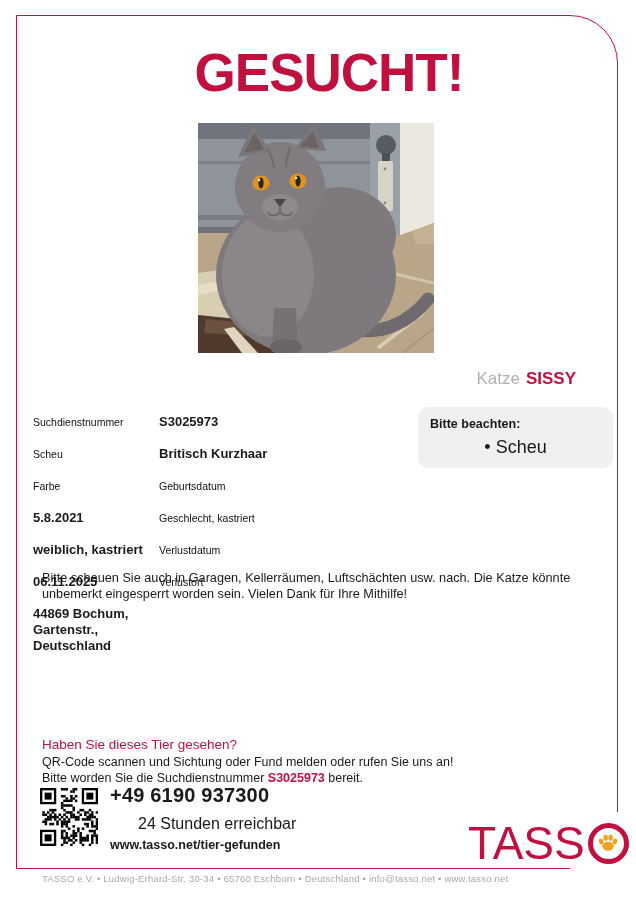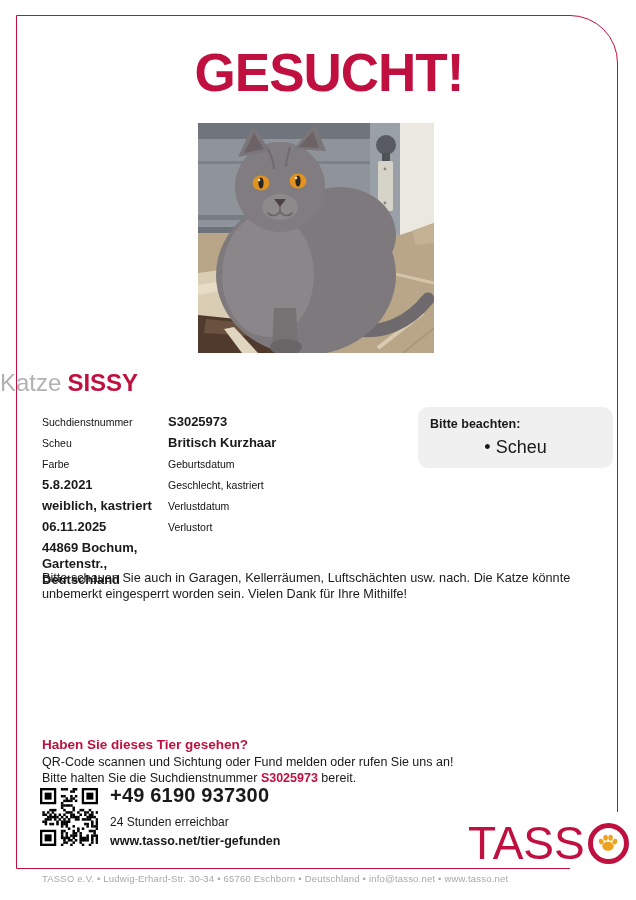--- a/index.html
+++ b/index.html
@@ -1,37 +1,37 @@
 <!DOCTYPE html>
 <html><head>
 <meta charset="utf-8">
 <style>
   html,body{margin:0;padding:0;background:#ffffff;}
   body{width:636px;height:900px;position:relative;font-family:"Liberation Sans",sans-serif;color:#1a1a1a;overflow:hidden;}
   .frame{position:absolute;left:16px;top:15px;width:600px;height:852px;border:1.5px solid #c0103f;border-top-right-radius:48px;}
   .corner-patch{position:absolute;left:570px;top:812px;width:66px;height:88px;background:#ffffff;}
   .title{position:absolute;left:0;top:42px;width:636px;text-align:center;font-size:53px;font-weight:800;letter-spacing:-1px;color:#c0103f;margin:0;padding-left:11px;}
   .photo{position:absolute;left:198px;top:123px;width:236px;height:230px;overflow:hidden;}
-  .petline{position:absolute;left:0;top:369px;width:576px;text-align:left;font-size:24px;color:#b2b1b2;}
+  .petline{position:absolute;left:0;top:369px;width:576px;text-align:right;font-size:17px;color:#b2b1b2;}
   .petline .pet-name{color:#c0103f;font-weight:700;margin-left:6px;}
-  .details{position:absolute;left:42px;top:414px;display:grid;grid-template-columns:126px 1fr;row-gap:5px;}
+  .details{position:absolute;left:33px;top:414px;display:grid;grid-template-columns:126px 1fr;row-gap:16px;}
   .details .lbl{font-size:10.5px;line-height:16px;color:#111;}
   .details .val{font-size:13px;line-height:16px;font-weight:700;max-width:235px;}
   .notice{position:absolute;left:418px;top:407px;width:195px;background:#f1f0f1;border-radius:10px;padding:10px 12px;box-sizing:border-box;}
   .notice-title{font-size:12.5px;font-weight:700;margin-bottom:6px;}
   .notice-item{font-size:18px;text-align:center;}
   .notice-item::before{content:"• ";}
   .note{position:absolute;left:42px;top:570px;width:548px;font-size:12.7px;line-height:1.28;margin:0;}
-  .contact-head{position:absolute;left:42px;top:737px;font-size:13.5px;font-weight:700;color:#c0103f;}
+  .contact-head{position:absolute;left:42px;top:737px;font-size:13.5px;font-weight:400;color:#c0103f;}
   .contact-lines{position:absolute;left:42px;top:755px;font-size:12.5px;line-height:15.5px;}
   .sdn-red{color:#c0103f;font-weight:700;}
   .qr{position:absolute;left:40px;top:788px;width:58px;height:58px;}
   .phone-block{position:absolute;left:110px;top:784px;}
   .phone{font-size:20px;font-weight:800;letter-spacing:.2px;}
-  .avail{font-size:12px;margin-top:8px;}
+  .avail{font-size:16px;margin-top:8px;margin-left:28px;}
   .weburl{font-size:12.5px;font-weight:700;margin-top:5px;}
   .logo{position:absolute;left:468px;top:820px;display:flex;align-items:center;z-index:3;}
   .logo-text{font-size:46px;font-weight:400;color:#c0103f;letter-spacing:0px;line-height:1;}
   .logo-o{width:31px;height:31px;border:5px solid #c0103f;border-radius:50%;margin-left:3px;display:flex;align-items:center;justify-content:center;}
   .footer{position:absolute;left:42px;top:873px;font-size:9.5px;color:#a8a8a8;letter-spacing:.2px;}
 </style>
 </head>
 <body>
 
 <div class="frame"></div>
@@ -126,21 +126,21 @@
 <div class="notice">
   <div class="notice-title">Bitte beachten:</div>
   <div class="notice-item">Scheu</div>
 </div>
 
 <p class="note">Bitte schauen Sie auch in Garagen, Kellerräumen, Luftschächten usw. nach. Die Katze könnte unbemerkt eingesperrt worden sein. Vielen Dank für Ihre Mithilfe!</p>
 
 <div class="contact-head">Haben Sie dieses Tier gesehen?</div>
 <div class="contact-lines">
   <div>QR-Code scannen und Sichtung oder Fund melden oder rufen Sie uns an!</div>
-  <div><span>Bitte halten Sie die Suchdienstnummer </span><span class="sdn-red">S3025973</span><span> bereit.</span></div>
+  <div><span>Bitte worden Sie die Suchdienstnummer </span><span class="sdn-red">S3025973</span><span> bereit.</span></div>
 </div>
 
 <div class="qr">
   <svg id="qr-svg" width="58" height="58" viewBox="0 0 58 58" xmlns="http://www.w3.org/2000/svg">
       <rect x="0" y="0" width="58" height="58" fill="#ffffff"></rect>
       <rect x="20.88" y="0" width="2.52" height="2.52" fill="#000"></rect>
       <rect x="23.2" y="0" width="2.52" height="2.52" fill="#000"></rect>
       <rect x="25.52" y="0" width="2.52" height="2.52" fill="#000"></rect>
       <rect x="32.48" y="0" width="2.52" height="2.52" fill="#000"></rect>
       <rect x="34.8" y="0" width="2.52" height="2.52" fill="#000"></rect>

